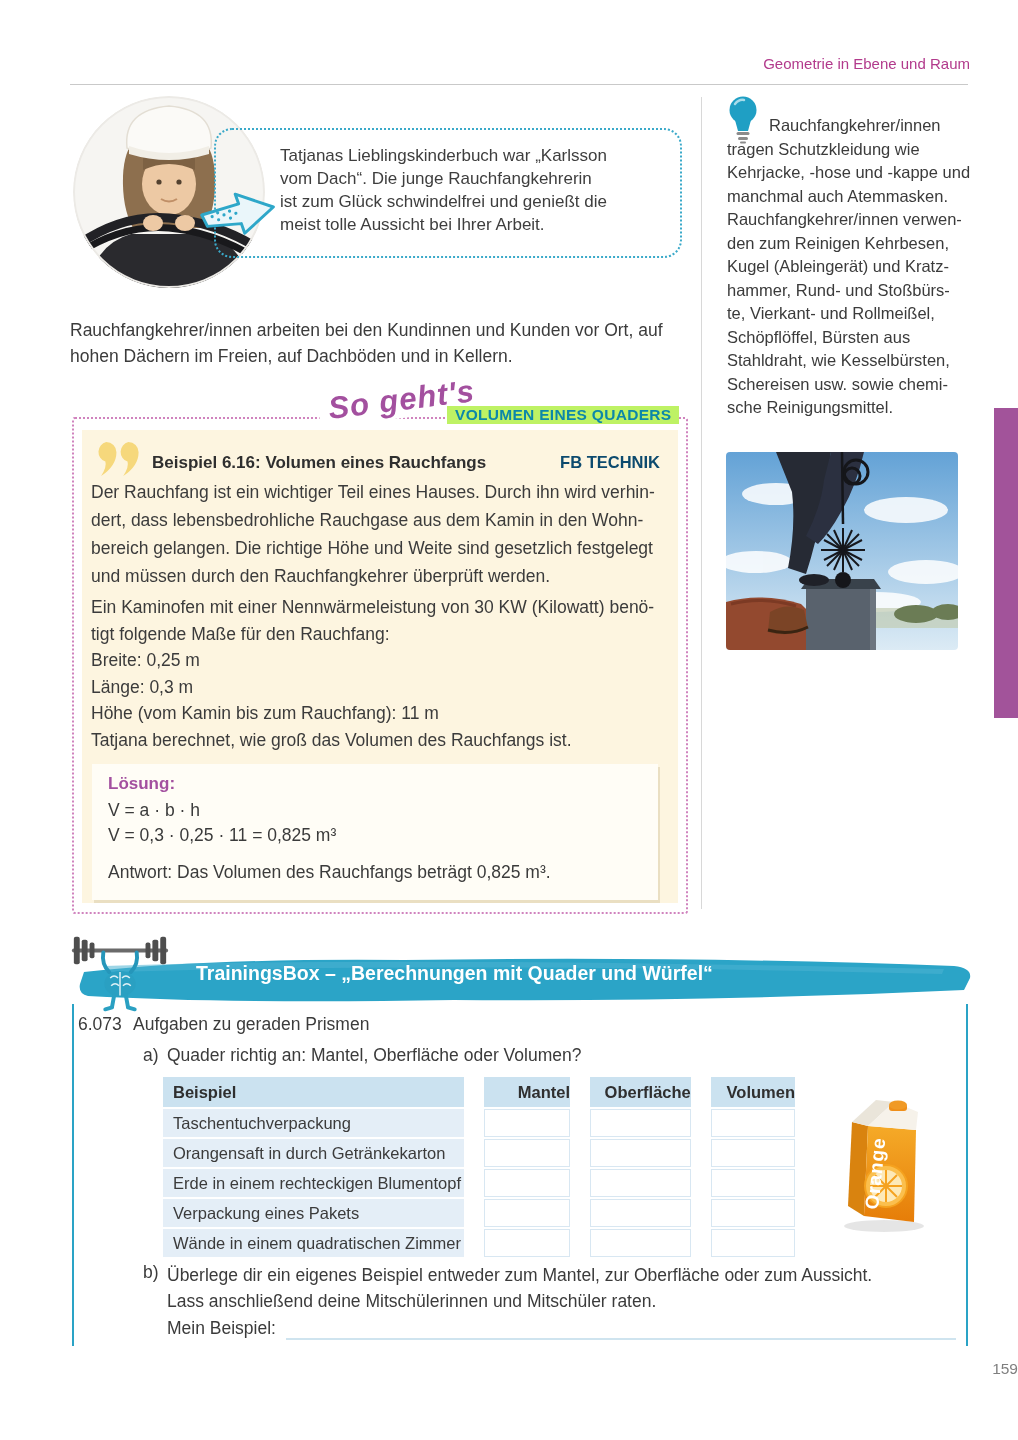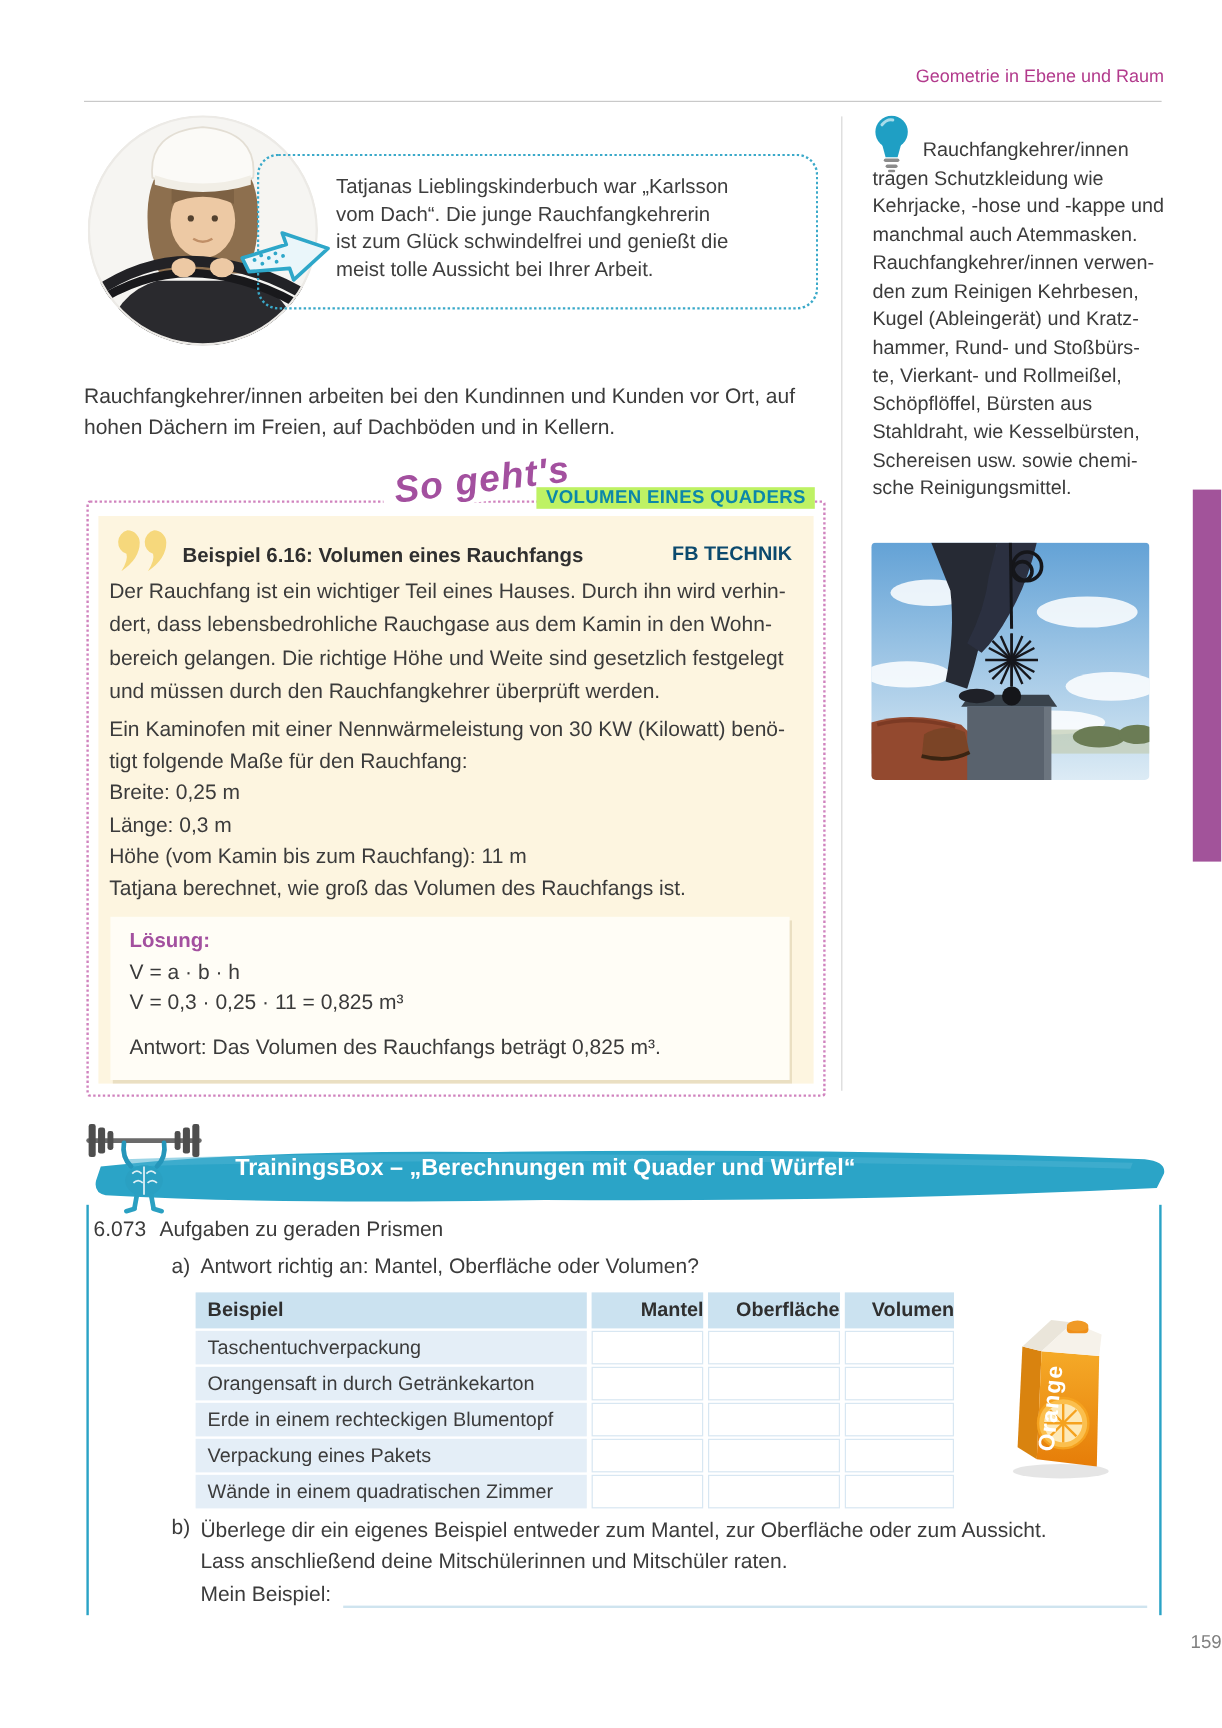--- a/index.html
+++ b/index.html
@@ -52,21 +52,21 @@
   .mascot{left:66px;top:934px;width:108px;height:80px;z-index:2;}
   .banner-title{left:196px;top:962px;font-size:19.5px;font-weight:bold;color:#fff;z-index:2;}
   .sline{width:2px;height:342px;background:#2aa3c6;top:1004px;}
   .sline-l{left:72px;} .sline-r{left:966px;}
   .ex-num{left:78px;top:1014px;font-size:17.5px;}
   .ex-head{left:133px;top:1014px;font-size:17.5px;}
   .pa-label{left:143px;top:1045px;font-size:17.5px;}
   .pa-text{left:167px;top:1045px;font-size:17.5px;}
 
   .ex-table{left:163px;top:1077px;width:632px;}
-  .t-row{display:flex;gap:4px;margin-bottom:2px;}
+  .t-row{display:flex;gap:20px;margin-bottom:2px;}
   .t-label{width:328px;background:#e4eef7;height:28px;line-height:28px;padding-left:10px;font-size:16.5px;}
   .t-c{width:94px;height:28px;background:#fff;border:1px solid #d8e7f2;}
   .t-c2{width:110px;} .t-c3{width:92px;}
   .t-head .t-label,.t-head .t-c{background:#cbe2f0;border:none;height:30px;line-height:30px;
        font-weight:bold;font-size:16.5px;text-align:right;color:#2f2f2f;}
   .t-head .t-label{text-align:left;}
 
   .carton{left:836px;top:1086px;width:94px;height:148px;}
   .pb-label{left:143px;top:1262px;font-size:17.5px;}
   .pb-text{left:167px;top:1262px;width:790px;font-size:17.5px;line-height:26px;}
@@ -281,21 +281,21 @@
     </svg>
   </div>
   <div class="abs banner-title">TrainingsBox – „Berechnungen mit Quader und Würfel“</div>
 
   <div class="abs sline sline-l"></div>
   <div class="abs sline sline-r"></div>
 
   <div class="abs ex-num">6.073</div>
   <div class="abs ex-head">Aufgaben zu geraden Prismen</div>
   <div class="abs pa-label">a)</div>
-  <div class="abs pa-text">Antwort richtig an: Mantel, Oberfläche oder Volumen?</div>
+  <div class="abs pa-text">Quader richtig an: Mantel, Oberfläche oder Volumen?</div>
 
   <div class="abs ex-table">
     <div class="t-row t-head">
       <div class="t-label">Beispiel</div>
       <div class="t-c">Mantel</div>
       <div class="t-c t-c2">Oberfläche</div>
       <div class="t-c t-c3">Volumen</div>
     </div>
     <div class="t-row">
       <div class="t-label">Taschentuchverpackung</div>

